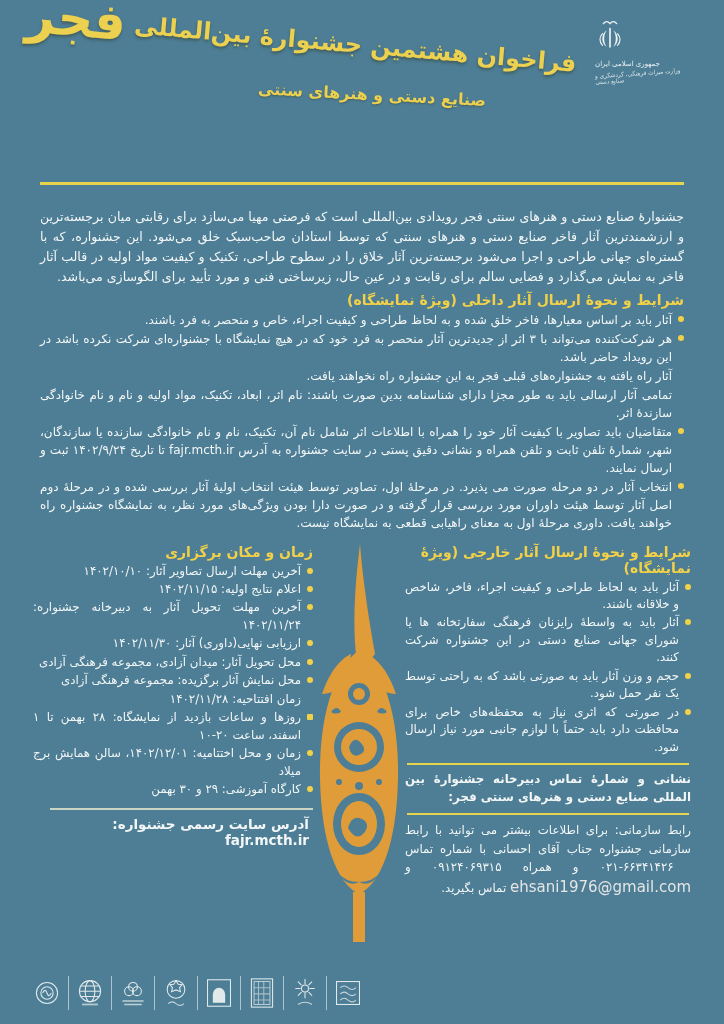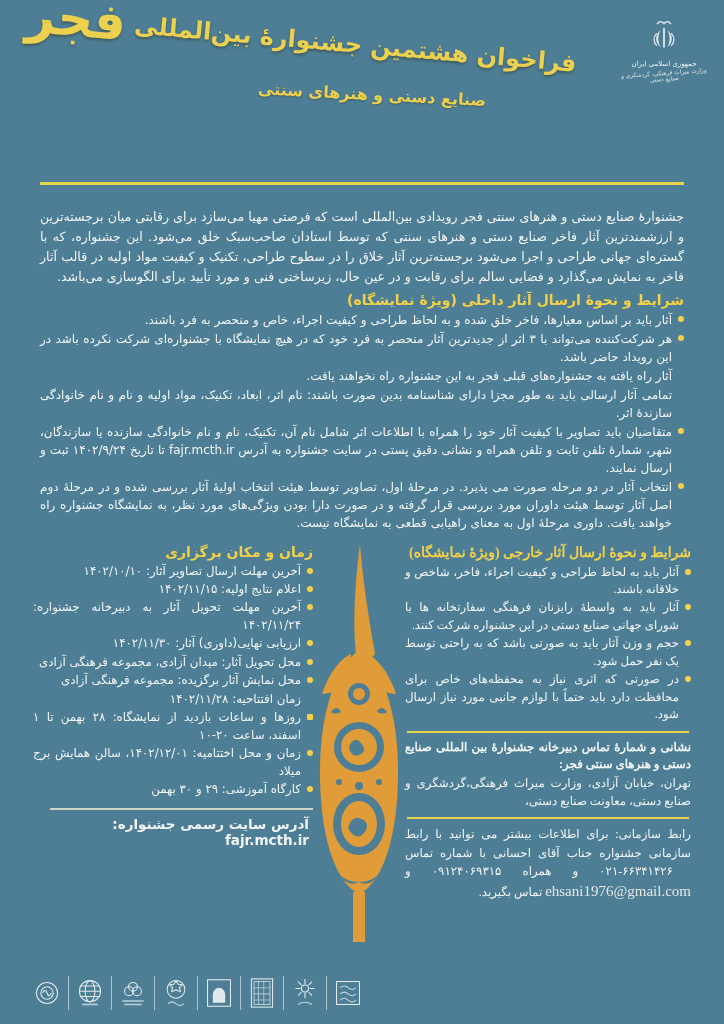--- a/index.html
+++ b/index.html
@@ -1,20 +1,20 @@
 <!DOCTYPE html>
 <html lang="fa"><head>
 <meta charset="utf-8">
 <style>
   html,body{margin:0;padding:0;background:#3a5f72;}
   .poster{width:724px;height:1024px;background:#4d7e95;position:relative;overflow:hidden;
           direction:rtl;font-family:"DejaVu Sans",sans-serif;color:#f3f6f6;}
   
   header{height:182px;position:relative;}
-  .gov{position:absolute;top:20px;right:12px;width:96px;text-align:center;color:#eef3f4;}
+  .gov{position:absolute;top:20px;right:33px;width:96px;text-align:left;color:#eef3f4;}
   .gov svg{width:30px;height:34px;display:inline-block;}
   .gov-l1{font-size:7px;margin-top:2px;letter-spacing:.5px;}
   .gov-l2{font-size:5.8px;opacity:.85;margin-top:2px;transform:rotate(-4deg);}
   .title-wrap{position:absolute;top:16px;right:148px;width:430px;text-align:center;
               transform:rotate(5deg);color:#ecd04f;}
   .title-line{font-size:24px;font-weight:bold;white-space:nowrap;line-height:1.15;
               text-shadow:0 2px 3px rgba(45,38,0,.38);}
   .fajr{font-size:50px;vertical-align:-8px;font-weight:bold;}
   .subtitle{font-size:16px;font-weight:bold;margin-top:10px;transform:translateX(14px) rotate(-2deg);
             text-shadow:0 1px 2px rgba(45,38,0,.35);}
@@ -26,21 +26,21 @@
   .intro{margin:22px 40px 4px;font-size:12.6px;line-height:1.6;text-align:justify;}
   
   .domestic{margin:0 40px;}
   h2{font-size:14px;color:#f2d149;font-weight:bold;margin:4px 0 3px;text-align:right;}
   .item{margin:0 0 1px;font-size:12px;line-height:1.5;text-align:justify;
         position:relative;padding-right:12px;}
   .marker{position:absolute;right:0;top:.42em;width:6px;height:6px;border-radius:50%;background:#f2d149;}
   .marker-square{border-radius:1px;}
   
   .cols{display:flex;margin:8px 33px 0;gap:4px;align-items:flex-start;}
-  .foreign{width:286px;flex:none;font-family:Liberation Serif, serif;}
+  .foreign{width:286px;flex:none;}
   .foreign .item,.schedule .item{font-size:11.8px;line-height:1.48;}
   .ornament{width:84px;flex:none;display:flex;justify-content:center;padding-top:2px;}
   .schedule{flex:1;}
   .addr{font-size:11.8px;line-height:1.5;text-align:justify;margin:1px 0;}
   .contact{font-size:11.8px;line-height:1.55;text-align:justify;margin:2px 0;}
   .email{color:#e5e5e5;direction:ltr;unicode-bidi:embed;font-size:15px;}
   .site{font-size:13.5px;font-weight:bold;margin:2px 4px;}
   .url{font-weight:bold;}
   
   .logos{position:absolute;bottom:14px;left:26px;display:flex;direction:ltr;align-items:center;}
@@ -137,21 +137,20 @@
             <span>حجم و وزن آثار باید به صورتی باشد که به راحتی توسط یک نفر حمل شود.</span>
           </p>
 
           <p class="item">
             <span class="marker marker-dot"></span>
             <span>در صورتی که اثری نیاز به محفظه‌های خاص برای محافظت دارد باید حتماً با لوازم جانبی مورد نیاز ارسال شود.</span>
           </p>
         </div>
       <div class="rule-y2"></div>
       <p class="addr" style="font-weight:bold">نشانی و شمارهٔ تماس دبیرخانه جشنوارهٔ بین المللی صنایع دستی و هنرهای سنتی فجر:</p>
-      <p class="addr">تهران، خیابان آزادی، وزارت میراث فرهنگی،گردشگری و صنایع دستی، معاونت صنایع دستی،</p>
       <div class="rule-y2"></div>
       <p class="contact">
         <span>رابط سازمانی: برای اطلاعات بیشتر می توانید با رابط سازمانی جشنواره جناب آقای احسانی با شماره تماس ۶۶۳۴۱۴۲۶-۰۲۱ و همراه ۰۹۱۲۴۰۶۹۳۱۵ و </span>
         <span class="email">ehsani1976@gmail.com</span>
         <span> تماس بگیرید.</span>
       </p>
     </section>
 
     <div class="ornament">
       <svg width="84" height="400" viewBox="0 0 84 400">

